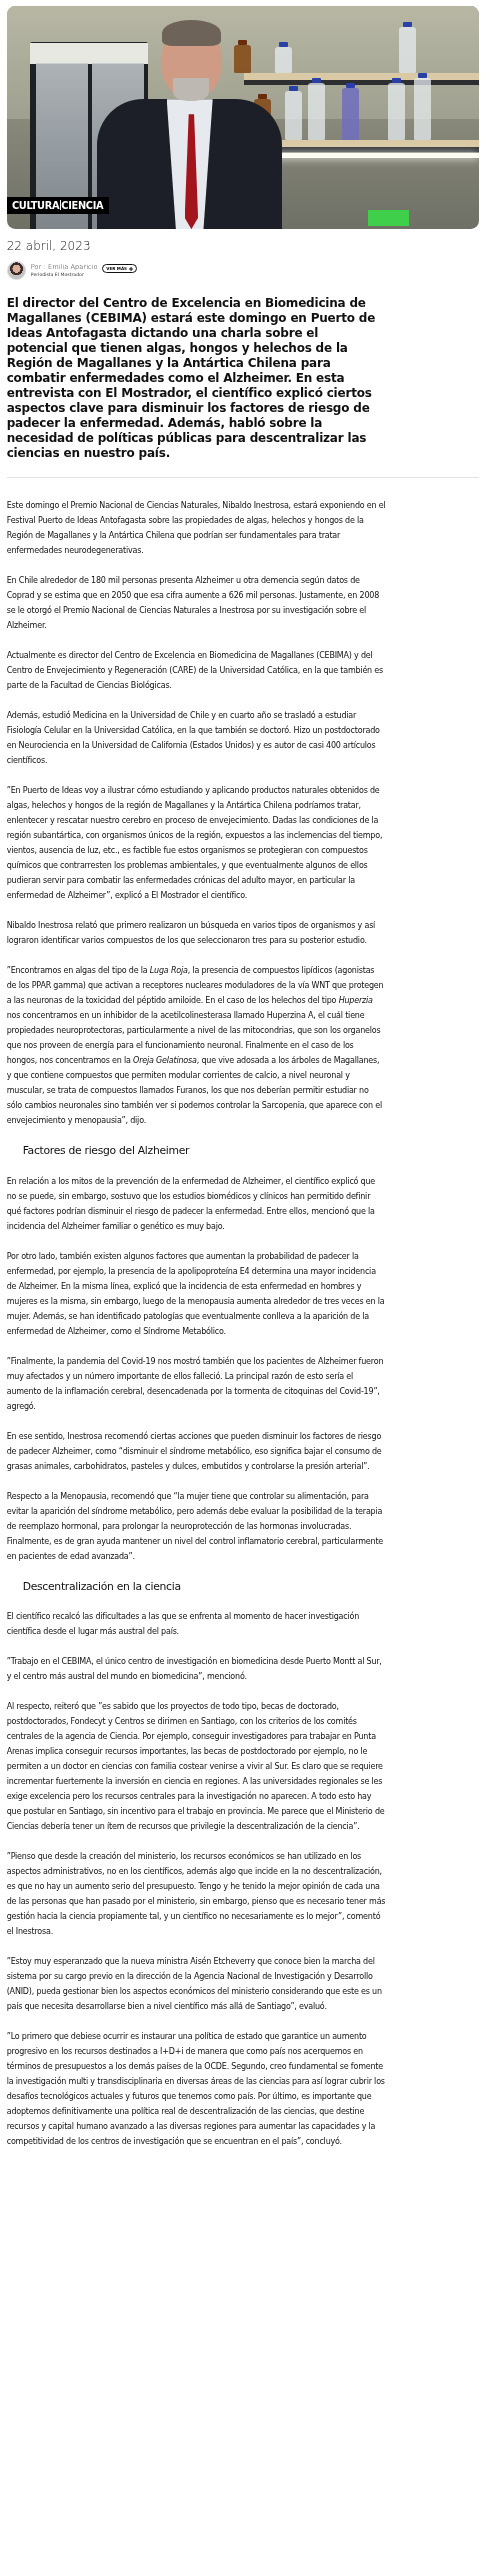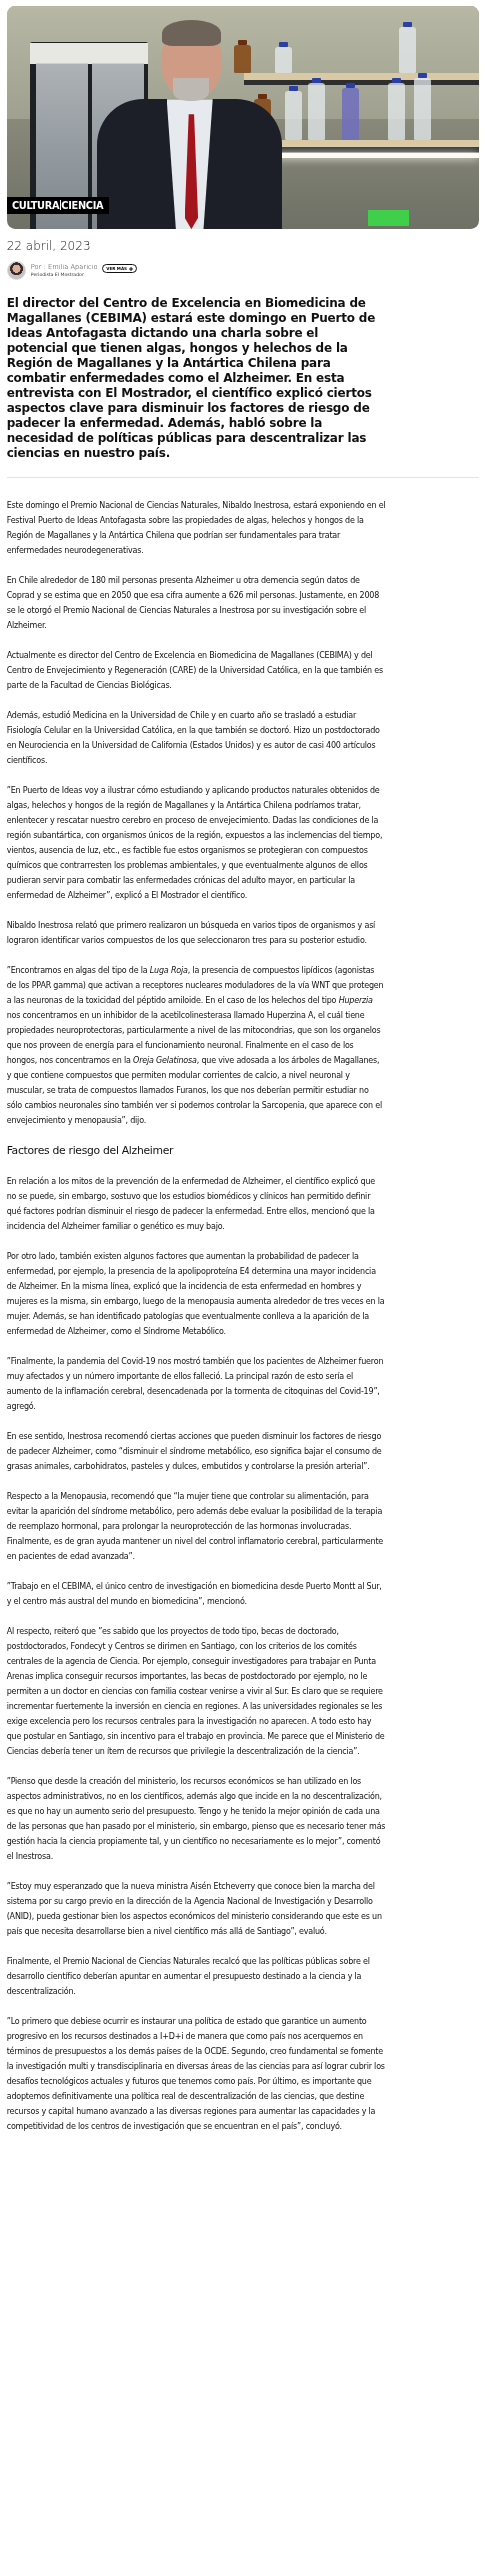--- a/index.html
+++ b/index.html
@@ -116,21 +116,21 @@
   .body { margin-top: 20.6px; width: 379px; }
   .body p {
     margin: 0 0 15px 0;
     font-family: "DejaVu Sans", sans-serif;
     font-size: 8px;
     line-height: 15px;
     letter-spacing: -0.2px;
     color: #111;
   }
   .body h2 {
-    margin: 0 0 15px 0;
+    margin: 0 0 15px 16px;
     font-family: "DejaVu Sans", sans-serif;
     font-weight: normal;
     font-size: 10.8px;
     line-height: 15.5px;
     letter-spacing: -0.3px;
     color: #111;
   }
   .body em { }
 </style>
 </head>
@@ -199,22 +199,23 @@
       <p>Además, estudió Medicina en la Universidad de Chile y en cuarto año se trasladó a estudiar Fisiología Celular en la Universidad Católica, en la que también se doctoró. Hizo un postdoctorado en Neurociencia en la Universidad de California (Estados Unidos) y es autor de casi 400 artículos científicos.</p>
       <p>”En Puerto de Ideas voy a ilustrar cómo estudiando y aplicando productos naturales obtenidos de algas, helechos y hongos de la región de Magallanes y la Antártica Chilena podríamos tratar, enlentecer y rescatar nuestro cerebro en proceso de envejecimiento. Dadas las condiciones de la región subantártica, con organismos únicos de la región, expuestos a las inclemencias del tiempo, vientos, ausencia de luz, etc., es factible fue estos organismos se protegieran con compuestos químicos que  contrarresten los problemas ambientales, y que eventualmente algunos de ellos pudieran servir para combatir las enfermedades crónicas del adulto mayor, en particular la enfermedad de Alzheimer”, explicó a El Mostrador el científico.</p>
       <p>Nibaldo Inestrosa relató que primero realizaron un búsqueda en varios tipos de organismos y así lograron identificar varios compuestos de los que seleccionaron tres para su posterior estudio.</p>
       <p><span>”Encontramos en algas del tipo de la </span><em>Luga Roja</em><span>, la presencia de compuestos lipídicos (agonistas de los PPAR gamma) que activan  a receptores nucleares moduladores de la vía WNT que protegen a las neuronas de la toxicidad del péptido amiloide. En el caso de los helechos del tipo </span><em>Huperzia</em><span> nos concentramos en un inhibidor de la acetilcolinesterasa llamado Huperzina A, el cuál tiene propiedades neuroprotectoras, particularmente a nivel de las mitocondrias, que son los organelos que nos proveen de energía para el funcionamiento neuronal. Finalmente en el caso de los hongos, nos concentramos en la </span><em>Oreja Gelatinosa</em><span>, que vive  adosada a los árboles de Magallanes, y que contiene compuestos que permiten modular corrientes de calcio, a nivel neuronal y muscular, se trata de compuestos llamados Furanos, los que nos deberían permitir estudiar no sólo cambios neuronales sino también ver si podemos controlar la Sarcopenia, que aparece con el envejecimiento y menopausia”, dijo.</span></p>
       <h2>Factores de riesgo del Alzheimer</h2>
       <p>En relación a los mitos de la prevención de la enfermedad de Alzheimer, el científico explicó que no se puede, sin embargo, sostuvo que los estudios biomédicos y clínicos han permitido definir qué factores podrían disminuir el riesgo de padecer la enfermedad. Entre ellos, mencionó que la incidencia del Alzheimer familiar o genético es muy bajo.</p>
       <p>Por otro lado, también existen algunos factores que aumentan la probabilidad de padecer la enfermedad, por ejemplo, la presencia de la apolipoproteína E4 determina una mayor incidencia de Alzheimer. En la misma línea, explicó que la incidencia de esta enfermedad en hombres y mujeres es la misma, sin embargo, luego de la menopausia aumenta alrededor de tres veces en la mujer. Además, se han identificado patologías que eventualmente conlleva a la aparición de la enfermedad de Alzheimer, como el Síndrome Metabólico.</p>
       <p>”Finalmente, la pandemia del Covid-19 nos mostró también que los pacientes de Alzheimer fueron muy afectados y un número importante de ellos falleció. La principal razón de esto sería el aumento de la inflamación cerebral, desencadenada por la tormenta de citoquinas del Covid-19”, agregó.</p>
       <p>En ese sentido, Inestrosa recomendó ciertas acciones que pueden disminuir los factores de riesgo de padecer Alzheimer, como “disminuir el síndrome metabólico, eso significa bajar el consumo de grasas animales, carbohidratos, pasteles y dulces, embutidos y controlarse la presión arterial”.</p>
       <p>Respecto a la Menopausia, recomendó que “la mujer tiene que controlar su alimentación, para evitar la aparición del síndrome metabólico, pero además debe evaluar la posibilidad de la terapia de reemplazo hormonal, para prolongar la neuroprotección de las hormonas involucradas. Finalmente, es de gran ayuda mantener un nivel del control inflamatorio cerebral, particularmente en pacientes de edad avanzada”.</p>
+      <h2>Descentralización en la ciencia</h2>
+      <p>El científico recalcó las dificultades a las que se enfrenta al momento de hacer investigación científica desde el lugar más austral del país.</p>
       <p>”Trabajo en el CEBIMA, el único centro de investigación en biomedicina desde Puerto Montt al Sur, y el centro más austral del mundo en biomedicina”, mencionó.</p>
       <p>Al respecto, reiteró que ”es sabido que los proyectos de todo tipo, becas de doctorado, postdoctorados, Fondecyt y Centros se dirimen en Santiago, con los criterios de los comités centrales de la agencia de Ciencia. Por ejemplo, conseguir investigadores para trabajar en Punta Arenas implica conseguir recursos importantes, las becas de postdoctorado por ejemplo, no le permiten a un doctor en ciencias con familia  costear venirse a vivir al Sur. Es claro que se requiere incrementar fuertemente la inversión en ciencia en regiones. A las universidades regionales se les exige excelencia pero los recursos centrales para la investigación no aparecen. A todo esto hay que postular en Santiago, sin incentivo para el trabajo en provincia. Me parece que el Ministerio de Ciencias debería tener un ítem de recursos que privilegie la descentralización de la ciencia”.</p>
       <p>”Pienso que desde la creación del ministerio, los recursos económicos se han utilizado en los aspectos administrativos, no en los científicos, además algo que incide en la no descentralización, es que no hay un aumento serio del presupuesto. Tengo y he tenido la mejor opinión de cada una de las personas que han pasado por el ministerio, sin embargo, pienso que es necesario tener más gestión hacia la ciencia propiamente tal, y un científico no necesariamente es lo mejor”, comentó el Inestrosa.</p>
       <p>”Estoy muy esperanzado que la nueva ministra Aisén Etcheverry que conoce bien la marcha del sistema por su cargo previo en la dirección de la Agencia Nacional de Investigación y Desarrollo (ANID), pueda gestionar bien los aspectos económicos del ministerio considerando que este es un país que necesita desarrollarse bien a nivel científico más allá de Santiago”, evaluó.</p>
-      <p>Finalmente, el Premio Nacional de Ciencias Naturales recalcó que las políticas públicas sobre el desarrollo científico deberían apuntar en aumentar el presupuesto destinado a la ciencia y la descentralización.</p>
       <p>”Lo primero que debiese ocurrir es instaurar una política de estado que garantice un aumento progresivo en los recursos destinados a I+D+i  de manera que como país nos acerquemos en términos de presupuestos a los demás países de la OCDE. Segundo, creo fundamental se fomente la investigación multi y transdisciplinaria en diversas áreas de las ciencias para así lograr cubrir los desafíos tecnológicos actuales y futuros que tenemos como país. Por último, es importante que adoptemos definitivamente una política real de descentralización de las ciencias, que destine recursos y capital humano avanzado a las diversas regiones para aumentar las capacidades y la competitividad de los centros de investigación que se encuentran en el país”, concluyó.</p>
     </div>
 
 </div>
 
 
 </body></html>

